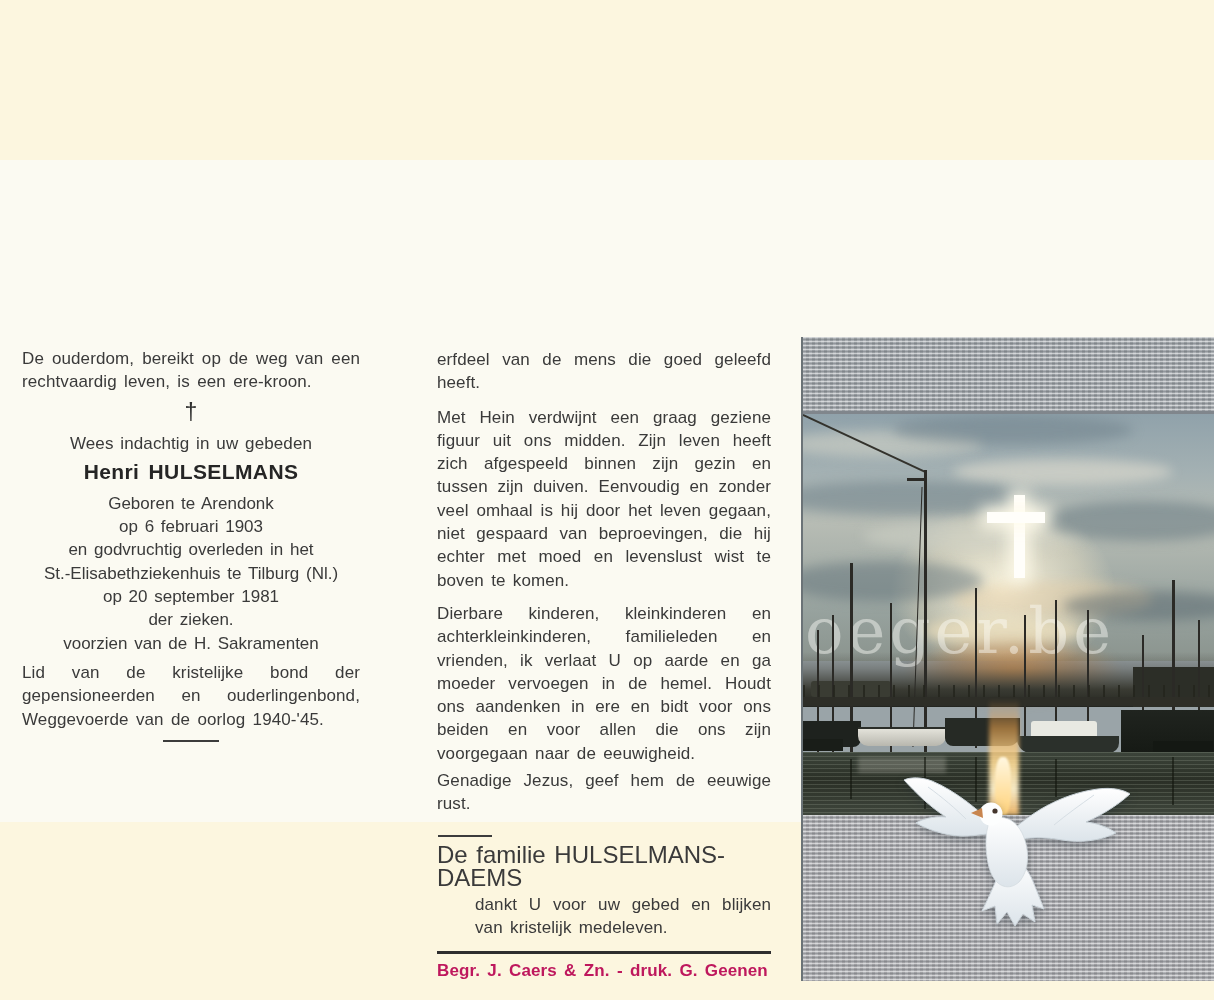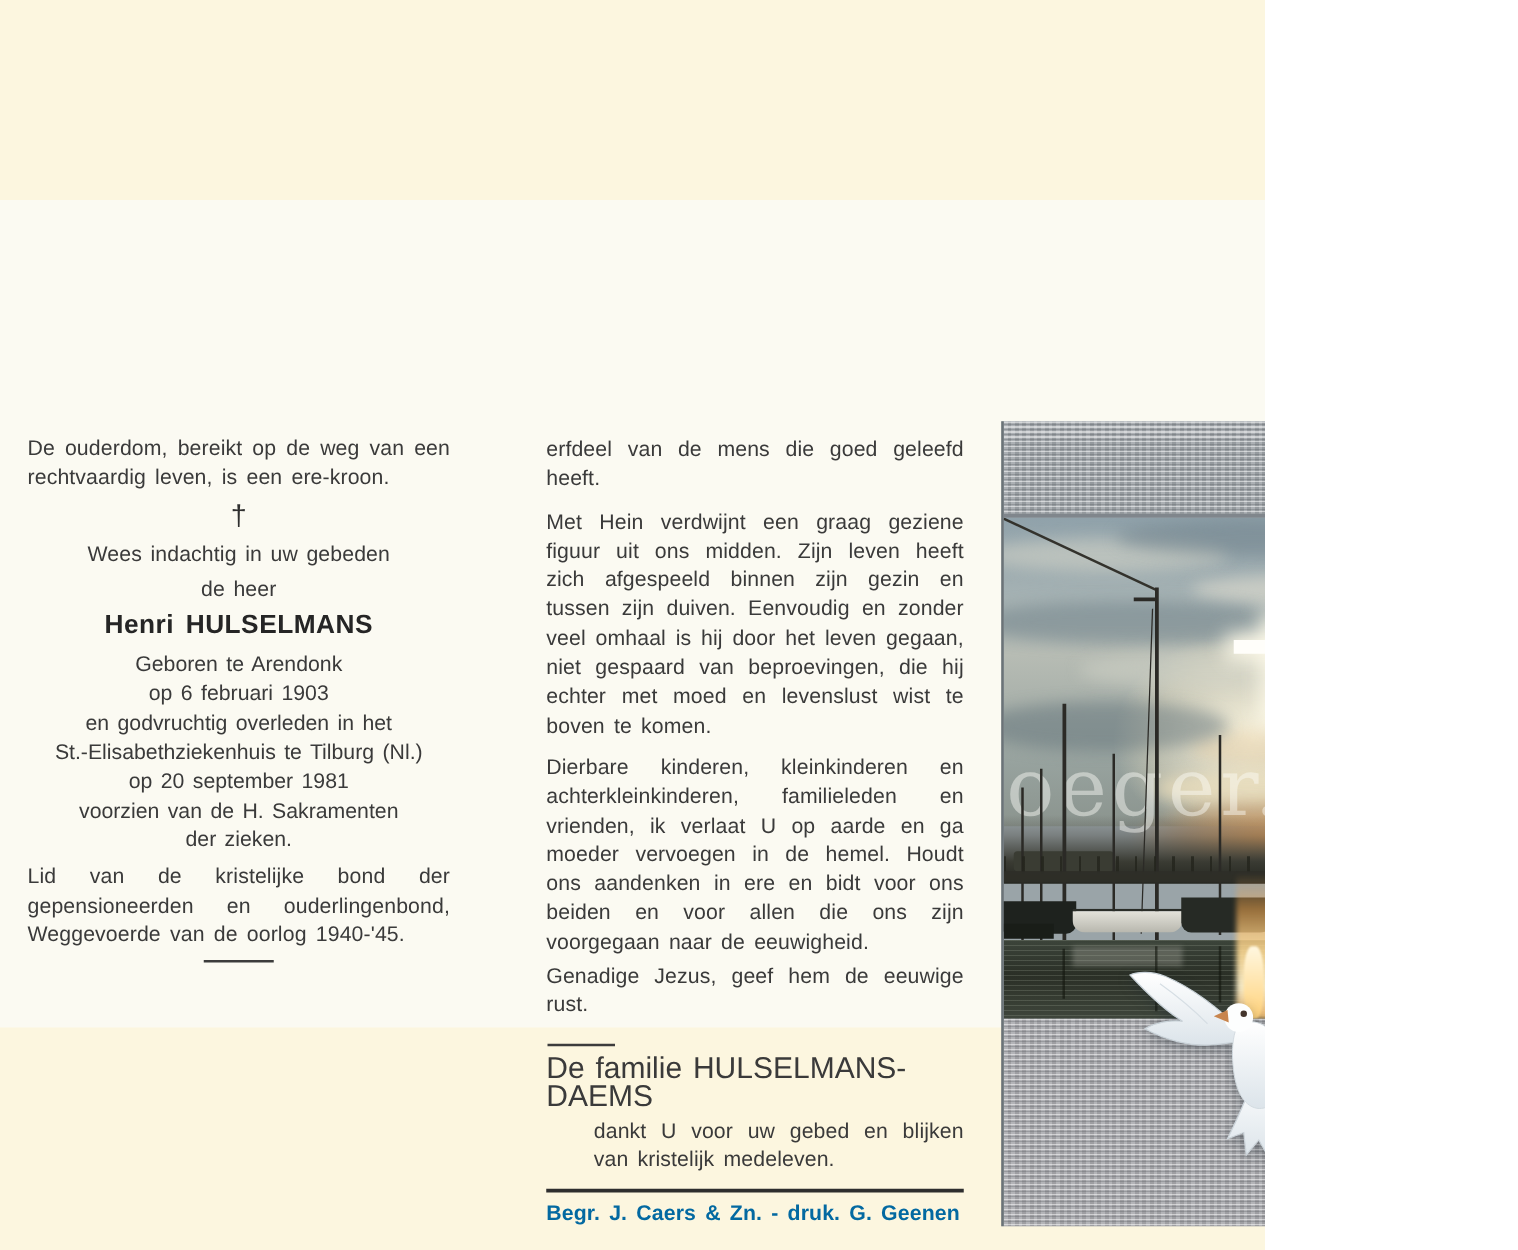--- a/index.html
+++ b/index.html
@@ -1,16 +1,16 @@
 <!DOCTYPE html>
 <html><head>
 <meta charset="utf-8">
 <style>
   html,body{margin:0;padding:0;}
-  .page{position:relative;width:1012px;height:1000px;background:#fcf6df;overflow:hidden;
+  .page{position:relative;width:1214px;height:1000px;background:#fcf6df;overflow:hidden;
         font-family:"Liberation Sans",sans-serif;color:#3a3a3a;}
   .card{position:absolute;left:0;top:160px;width:1214px;height:662px;background:#fbfaf2;}
 
   
   .col{position:absolute;}
   .col p{font-size:17px;line-height:23.3px;margin:0;text-align:justify;word-spacing:2.5px;letter-spacing:.1px;}
   .col .ctr{text-align:center;word-spacing:2px;}
   .col1{left:22px;top:187px;width:338px;}
   .col2{left:437px;top:188px;width:334px;}
   .cross-sym{text-align:center;font-size:23px;line-height:23px;margin-top:7px;color:#2f2f2f;}
@@ -24,21 +24,21 @@
   .membs{margin-top:6px !important;}
   .rule-small{width:56px;border:0;border-top:2.5px solid #3c3c3c;margin:9px auto 4px auto;}
   .closing{margin-top:0 !important;}
   .p-gap{margin-top:11px !important;}
   .p-gap2{margin-top:10px !important;}
   .p-gap3{margin-top:4px !important;}
   .rule-left{width:54px;border:0;border-top:2.5px solid #3c3c3c;margin:19px 0 6px 1px;}
   .family{font-size:24px;line-height:23px;text-align:left;word-spacing:2px;}
   .thanks{margin-top:4px !important;padding-left:38px;}
   .rule-long{width:100%;border:0;border-top:3px solid #2e2e2e;margin:12px 0 0 0;}
-  .printer{margin-top:5px !important;font-weight:600;font-size:17.5px;letter-spacing:.2px;color:#0369a1;text-align:left !important;}
+  .printer{margin-top:5px !important;font-weight:600;font-size:17.5px;letter-spacing:.2px;color:#be185d;text-align:left !important;}
 
   
   .photo{position:absolute;left:801px;top:177px;width:413px;height:644px;overflow:hidden;
          border-left:2px solid rgba(70,75,78,.55);background:#9aa4a8;}
   .band{position:absolute;left:0;right:0;z-index:5;
     background:
       repeating-linear-gradient(180deg,rgba(255,255,255,.5) 0 1px,rgba(0,0,0,0) 1px 2px,rgba(70,75,80,.25) 2px 3px,rgba(0,0,0,0) 3px 4px),
       repeating-linear-gradient(90deg,rgba(255,255,255,.15) 0 3px,rgba(0,0,0,.05) 3px 6px),
       #9da2a7;}
   .band-top{top:0;height:74px;border-bottom:3px solid #80868c;}
@@ -83,30 +83,29 @@
 </head>
 <body>
 
 <div class="page">
   <div class="card">
 
     <div class="col col1">
       <p>De ouderdom, bereikt op de weg van een rechtvaardig leven, is een ere-kroon.</p>
       <div class="cross-sym">†</div>
       <p class="ctr wees">Wees indachtig in uw gebeden</p>
-      <p class="ctr deheer">de heer</p>
       <div class="name">Henri HULSELMANS</div>
       <div class="dates">
         <div>Geboren te Arendonk</div>
         <div>op 6 februari 1903</div>
         <div>en godvruchtig overleden in het</div>
         <div>St.-Elisabethziekenhuis te Tilburg (Nl.)</div>
         <div>op 20 september 1981</div>
+        <div>der zieken.</div>
         <div>voorzien van de H. Sakramenten</div>
-        <div>der zieken.</div>
       </div>
       <p class="membs">Lid van de kristelijke bond der gepensioneerden en ouderlingenbond, Weggevoerde van de oorlog 1940-'45.</p>
       <hr class="rule-small">
     </div>
 
     <div class="col col2">
       <p>erfdeel van de mens die goed geleefd heeft.</p>
       <p class="p-gap">Met Hein verdwijnt een graag geziene figuur uit ons midden. Zijn leven heeft zich afgespeeld binnen zijn gezin en tussen zijn duiven. Eenvoudig en zonder veel omhaal is hij door het leven gegaan, niet gespaard van beproevingen, die hij echter met moed en levenslust wist te boven te komen.</p>
       <p class="p-gap2">Dierbare kinderen, kleinkinderen en achterkleinkinderen, familieleden en vrienden, ik verlaat U op aarde en ga moeder vervoegen in de hemel. Houdt ons aandenken in ere en bidt voor ons beiden en voor allen die ons zijn voorgegaan naar de eeuwigheid.</p>
       <p class="p-gap3">Genadige Jezus, geef hem de eeuwige rust.</p>

